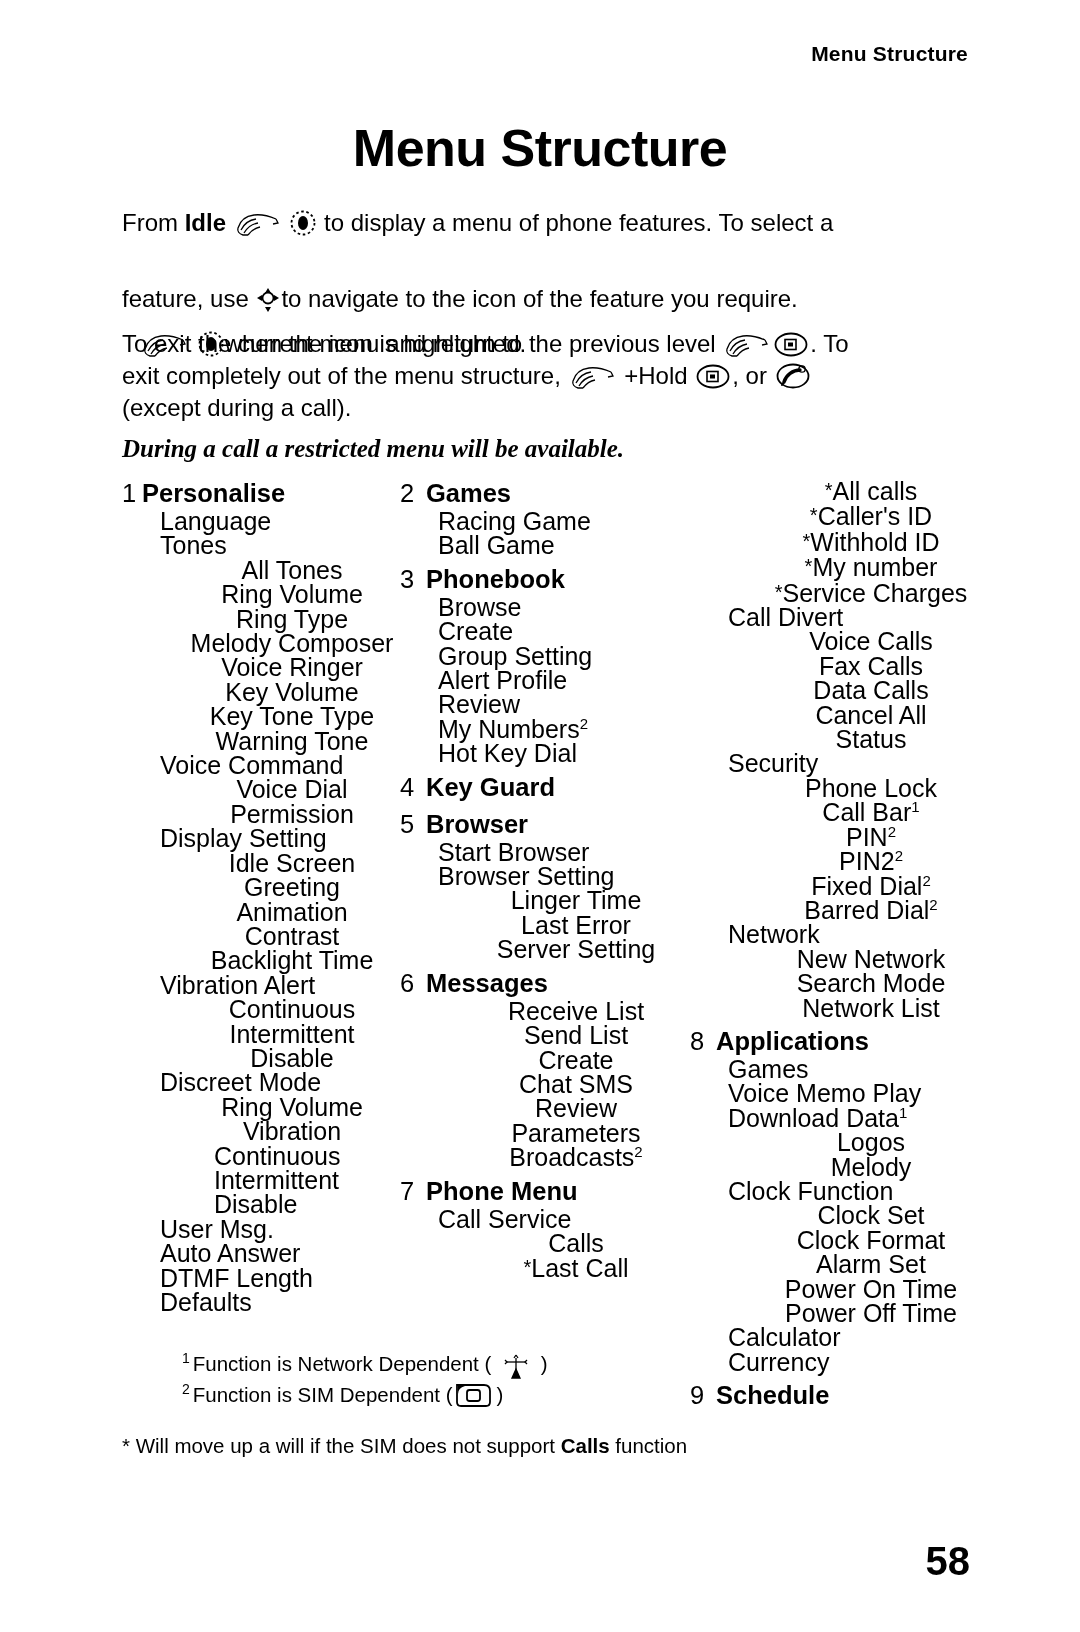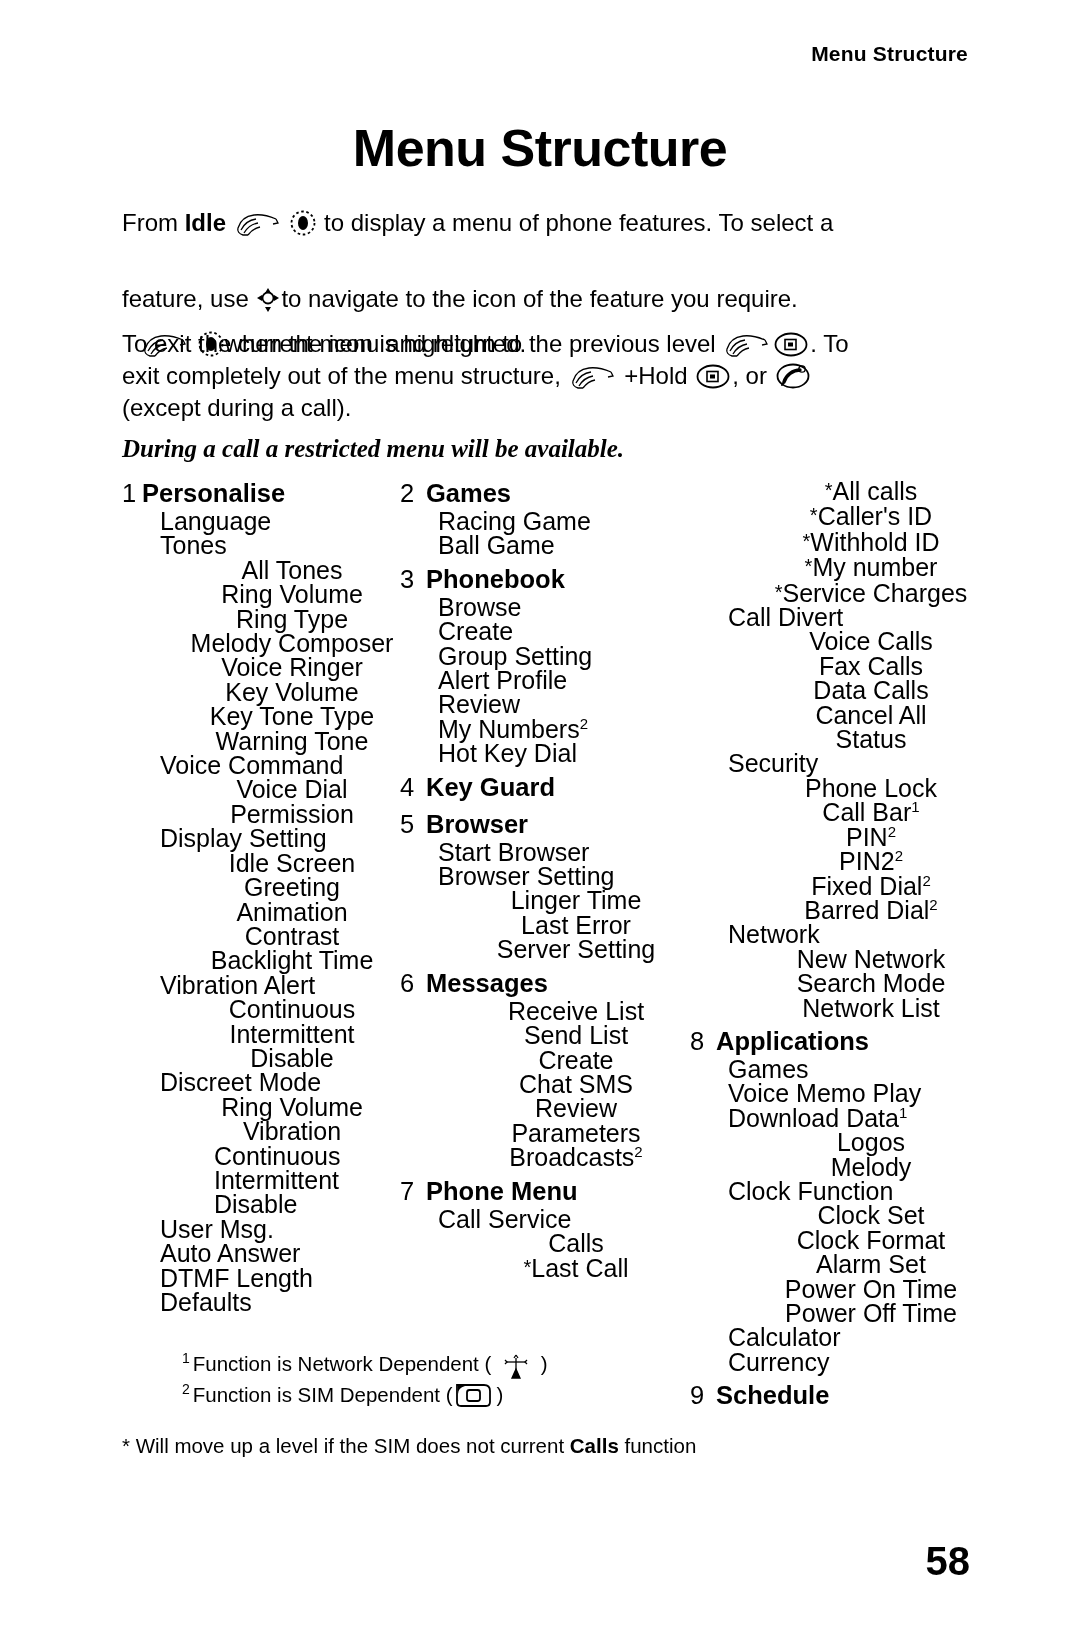--- a/index.html
+++ b/index.html
@@ -487,18 +487,18 @@
         <svg viewBox="0 0 42 26">
           <path d="M3 3 L30 3 Q36 3 36 9 L36 20 Q36 24 32 24 L7 24 Q3 24 3 20 Z" fill="none" stroke="#000" stroke-width="1.8"></path>
           <path d="M4 4 L11 4 Q4 6 4 12 Z" fill="#000"></path>
           <rect x="13" y="8" width="13" height="11" rx="2.5" fill="none" stroke="#000" stroke-width="1.8"></rect>
         </svg>
       </span><span>)</span>
     </div>
   </div>
 
   <div class="star-note">
-    <span>* Will move up a level if the SIM does not current </span><span class="b">Calls</span><span> function</span>
+    <span>* Will move up a will if the SIM does not support </span><span class="b">Calls</span><span> function</span>
   </div>
 
   <div class="page-number">58</div>
 
 </div>
 
 </body></html>

